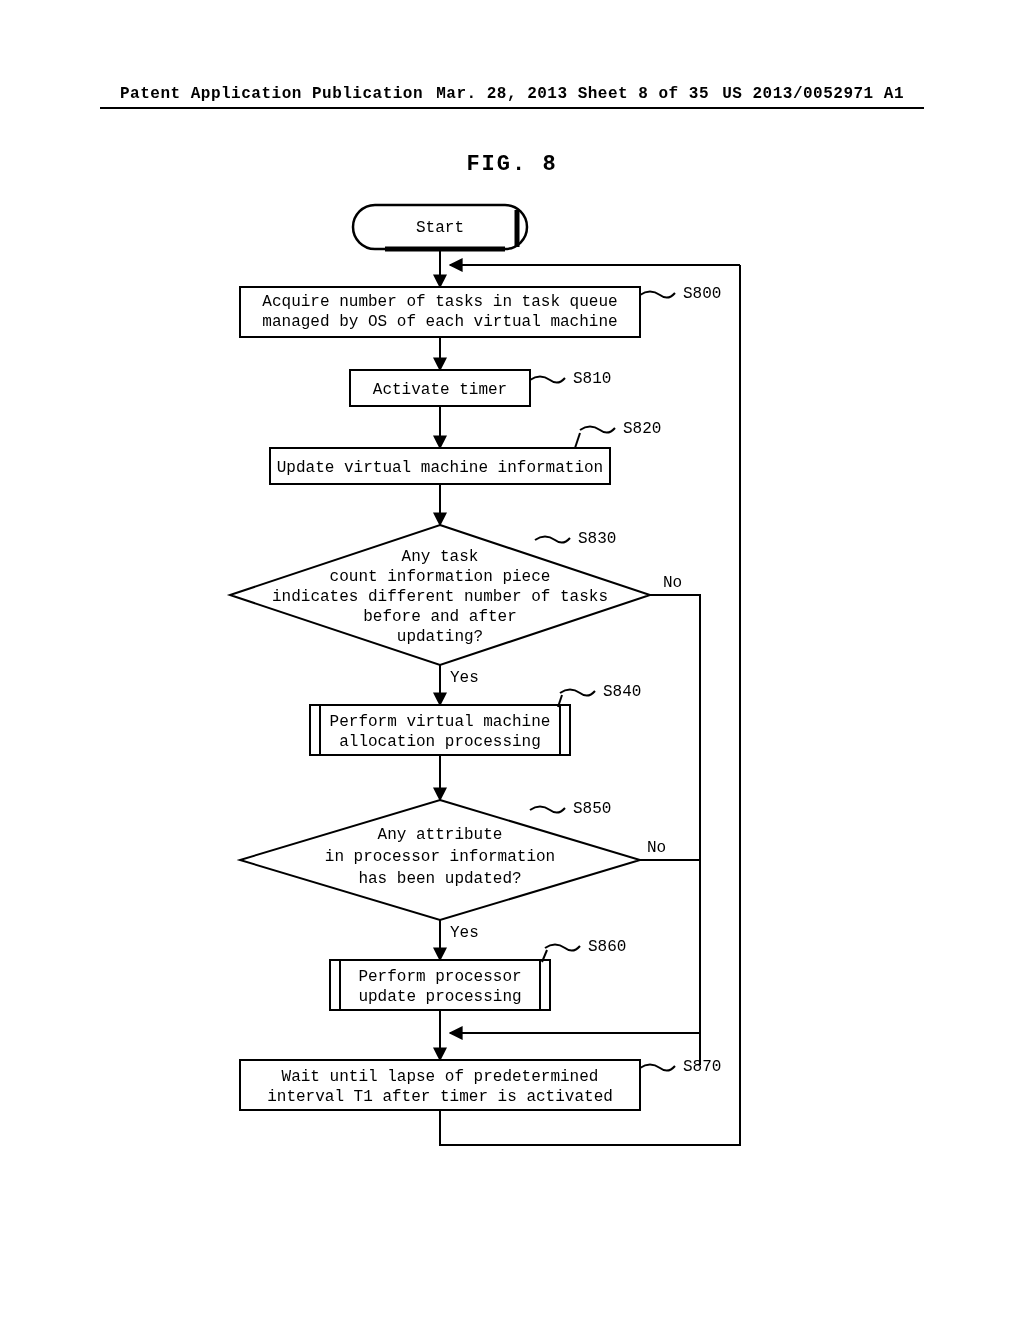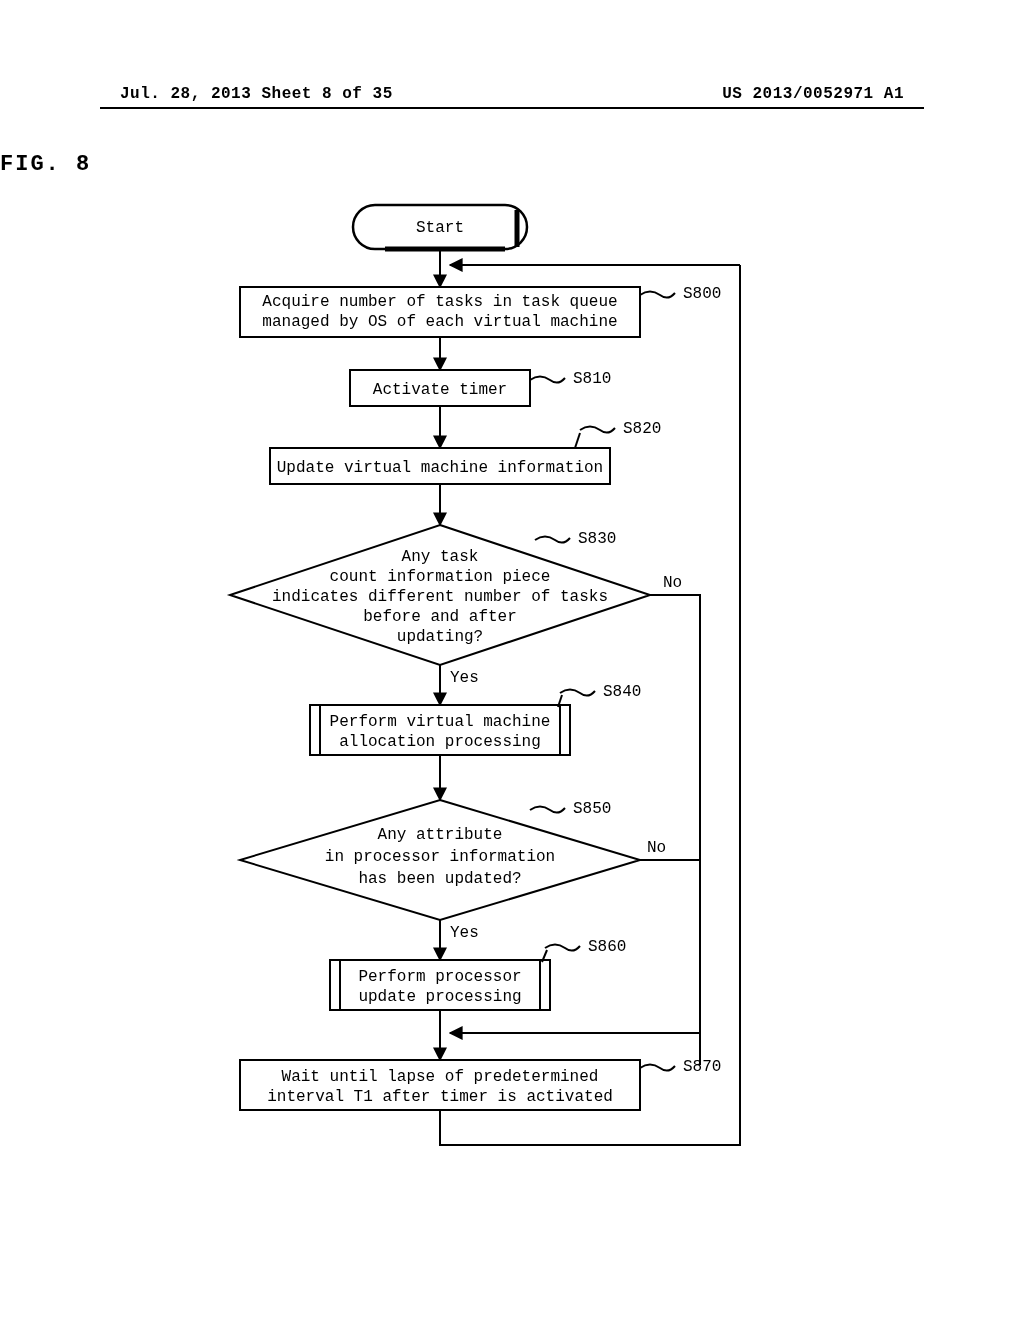--- a/index.html
+++ b/index.html
@@ -28,21 +28,21 @@
     top: 107px;
     left: 100px;
     right: 100px;
     border-top: 2px solid #000;
   }
   .fig-title {
     position: absolute;
     top: 152px;
     left: 0;
     width: 100%;
-    text-align: left;
+    text-align: center;
     font-size: 22px;
     font-weight: bold;
     letter-spacing: 2px;
   }
   svg.flowchart {
     position: absolute;
     top: 195px;
     left: 180px;
     width: 700px;
     height: 1100px;
@@ -54,21 +54,22 @@
     text-anchor: middle;
     dominant-baseline: middle;
   }
   .lbl-text { text-anchor: start; }
   .edge-lbl { font-family: "Courier New", monospace; font-size: 16px; }
 </style>
 </head>
 <body>
 
 <div class="header">
-  <span>Jul. 28, 2013  Sheet 8 of 35</span>
+  <span>Patent Application Publication</span>
+  <span>Mar. 28, 2013  Sheet 8 of 35</span>
   <span>US 2013/0052971 A1</span>
 </div>
 <div class="header-line"></div>
 
 <div class="fig-title">FIG. 8</div>
 
 <svg class="flowchart" viewBox="0 0 700 1100">
   <defs>
     <marker id="arrow" viewBox="0 0 10 10" refX="9" refY="5" markerWidth="7" markerHeight="7" orient="auto-start-reverse">
       <path d="M 0 0 L 10 5 L 0 10 z" fill="#000"></path>

